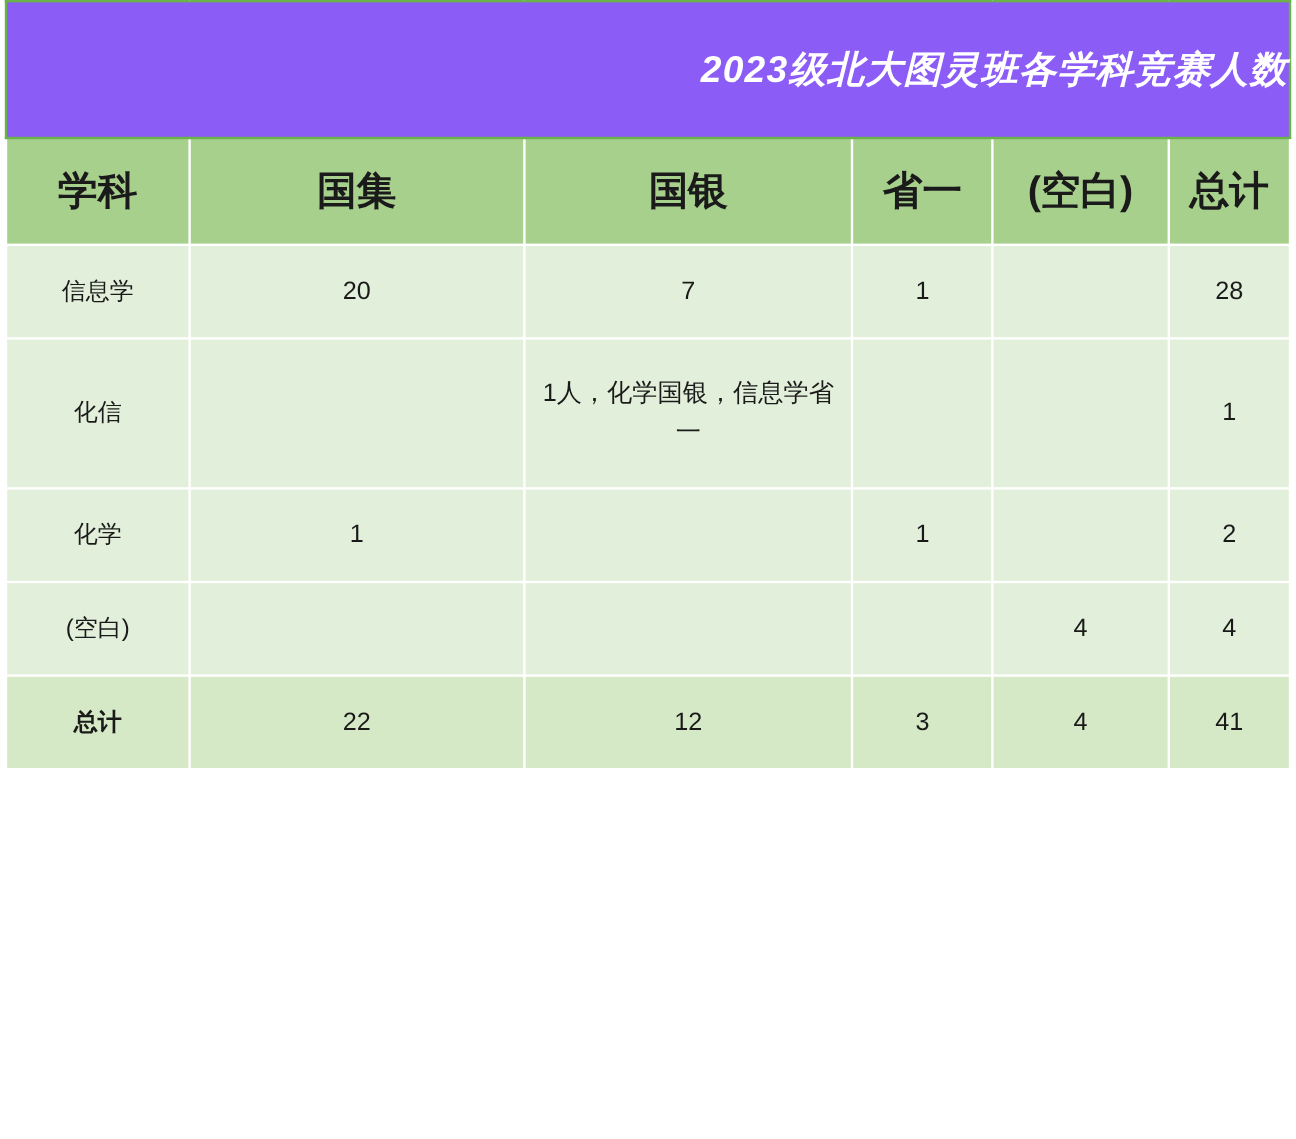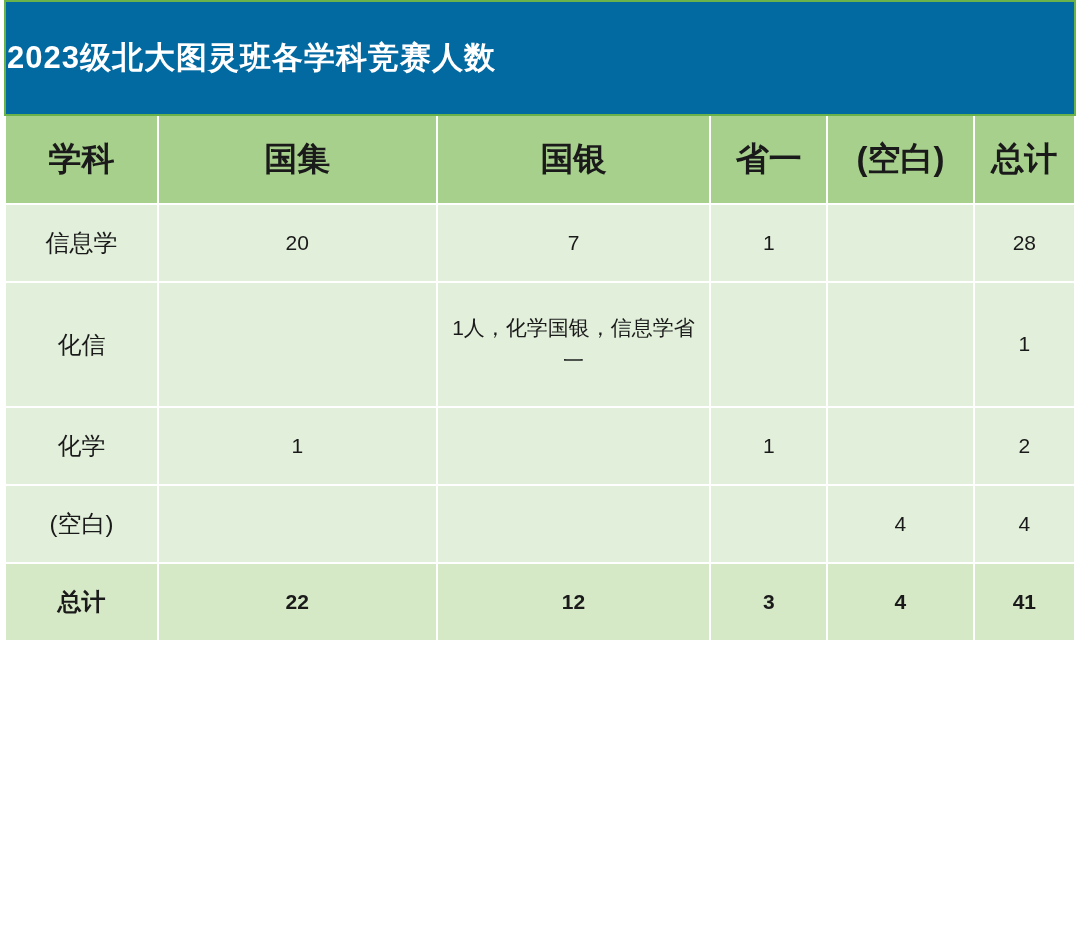--- a/index.html
+++ b/index.html
@@ -20,56 +20,57 @@
     display: flex;
     flex-direction: column;
   }
   table.grid {
     border-collapse: collapse;
     table-layout: fixed;
     width: 1072px;
     margin: 0 auto;
   }
   .title-row td {
-    background: #0369a1;
+    background: #8b5cf6;
     color: #ffffff;
     font-size: 31px;
     font-weight: bold;
-    text-align: left;
+    text-align: right;
     height: 110px;
     letter-spacing: 1px;
     border: 2px solid #6ab24a;
+    font-style: italic;
   }
   .header-row td {
     background: #a8d08d;
     color: #1a1a1a;
     font-size: 33px;
     font-weight: bold;
     text-align: center;
     height: 85px;
     border: 2px solid #ffffff;
   }
   .body-row td {
     background: #e2efda;
     color: #1a1a1a;
     font-size: 21px;
     text-align: center;
     border: 2px solid #ffffff;
     padding: 10px 8px;
     line-height: 1.55;
   }
   .body-row td.label-cell {
-    font-size: 24px;
+    font-size: 20px;
   }
   .total-row td {
     background: #d6e9c6;
     font-weight: bold;
   }
   .total-row td.num-cell {
-    font-weight: bold;
+    font-weight: normal;
     margin-top: 11px;
   }
   .r-h {
     height: 78px;
   }
   .r-tall {
     height: 125px;
   }
   .c1 { width: 148px; }
   .c2 { width: 270px; }

